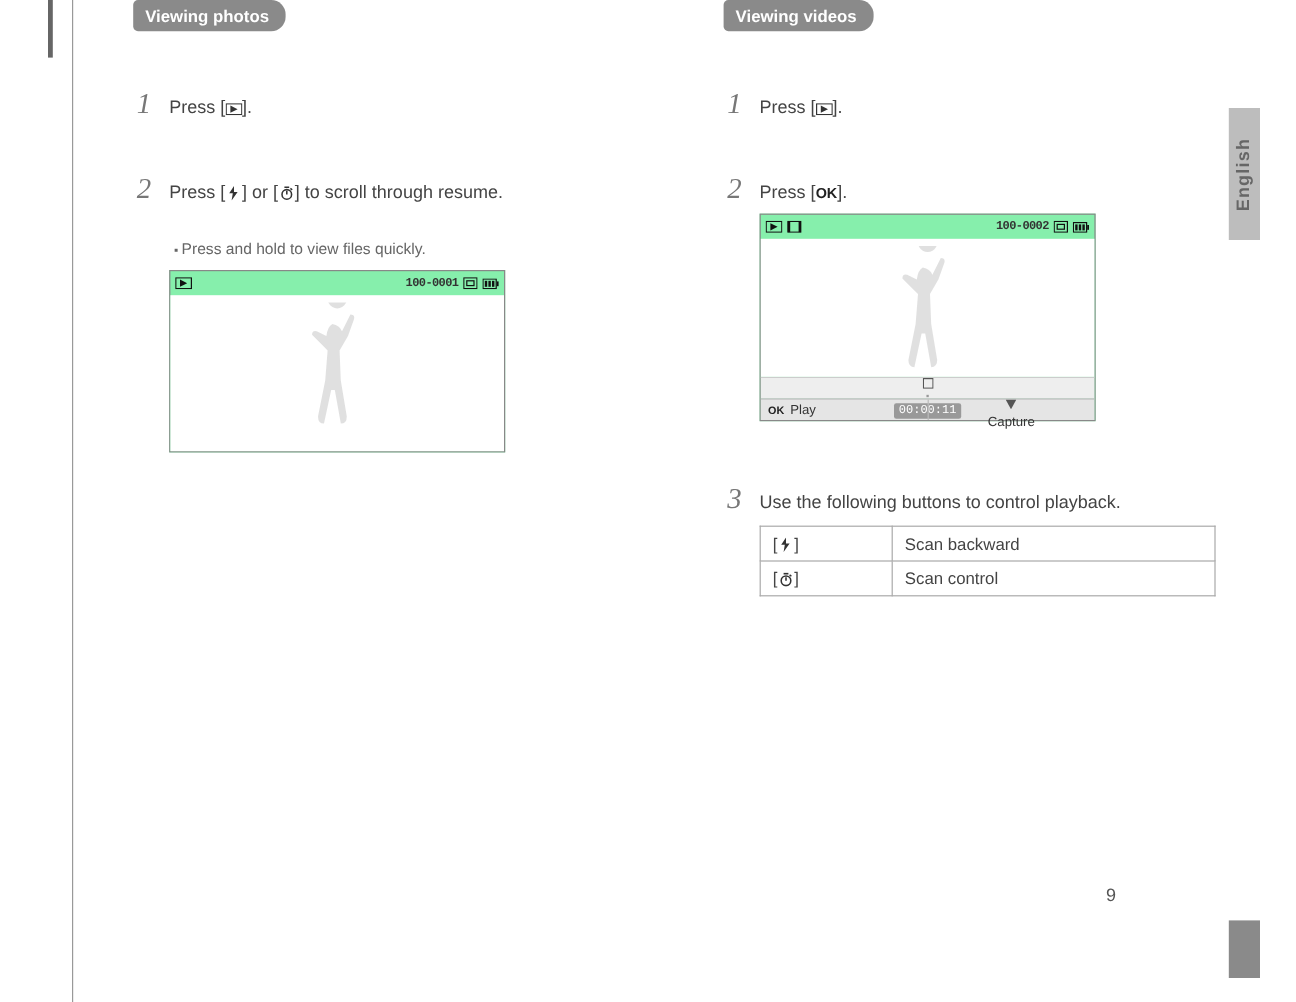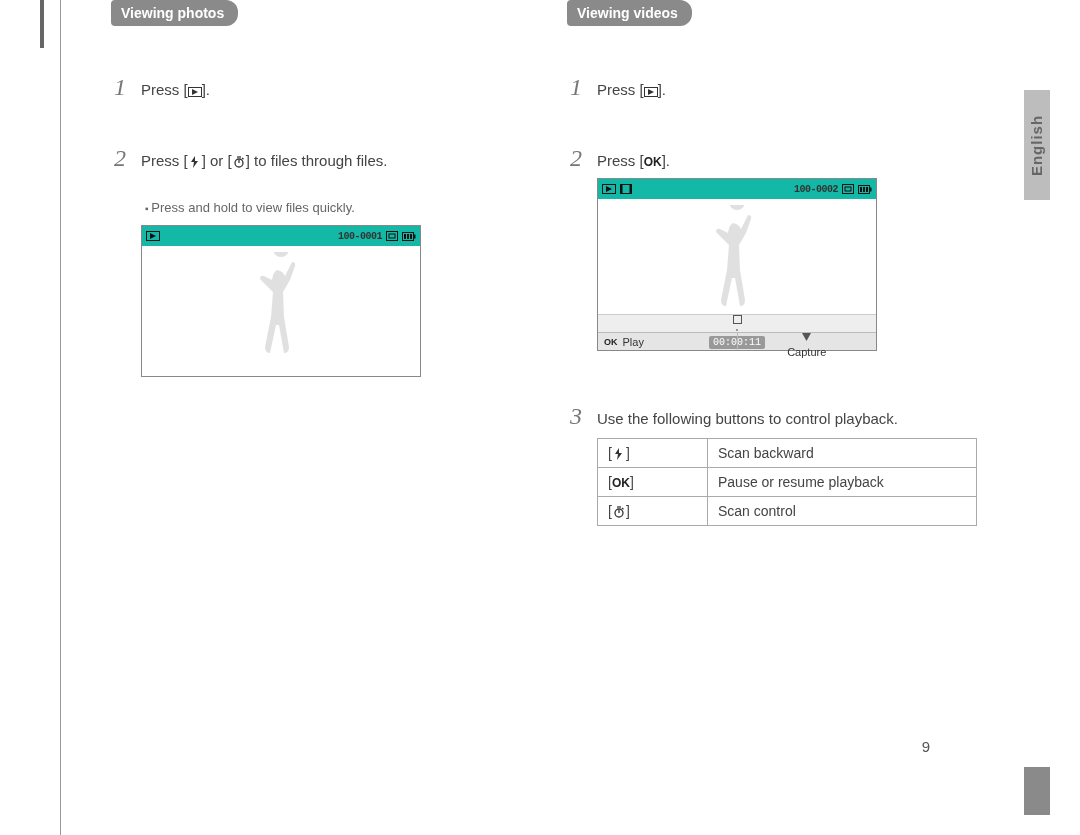--- a/index.html
+++ b/index.html
@@ -30,21 +30,21 @@
   }
   .title {
     font-size: 40px;
     font-weight: 300;
     color: #4a4a4a;
     margin-top: 85px;
     margin-bottom: 30px;
   }
   .columns {
     display: flex;
-    gap: 16px;
+    gap: 52px;
   }
   .col {
     width: 440px;
   }
   .section-tab {
     display: inline-block;
     background: #8a8a8a;
     color: #fff;
     font-size: 14px;
     font-weight: bold;
@@ -85,21 +85,21 @@
     width: 14px;
     height: 12px;
   }
   .ok-label { font-weight: bold; font-size: 12px; color: #222; text-align: right; }
   .screenshot {
     width: 280px;
     border: 1px solid #888;
     margin-left: 30px;
     margin-top: 0;
     margin-bottom: 14px;
-    background: #14b8a6;
+    background: #86efac;
     position: relative;
   }
   .ss-topbar {
     height: 20px;
     display: flex;
     align-items: center;
     justify-content: space-between;
     padding: 0 4px;
     font-family: "Courier New", monospace;
     font-size: 10px;
@@ -255,21 +255,21 @@
               <svg width="9" height="12" viewBox="0 0 9 12">
                 <path d="M5 0 L1 6 L4 6 L3 12 L8 5 L5 5 Z" fill="#333"></path>
               </svg>
             </span><span>] or [</span><span class="icon-inline">
               <svg width="12" height="12" viewBox="0 0 12 12">
                 <circle cx="6" cy="7" r="4" fill="none" stroke="#333" stroke-width="1.3"></circle>
                 <path d="M6 7 L6 4" stroke="#333" stroke-width="1.3"></path>
                 <path d="M4 1 L8 1" stroke="#333" stroke-width="1.3"></path>
                 <path d="M9 2 L10.5 3.2" stroke="#333" stroke-width="1.3"></path>
               </svg>
-            </span><span>] to files through files.</span>
+            </span><span>] to scroll through resume.</span>
         </div>
       </div>
 
       <div class="substep">Press and hold to view files quickly.</div>
 
       <div class="screenshot">
         <div class="ss-topbar">
           <div class="left">
             <span>
                 <svg width="14" height="10" viewBox="0 0 14 10">
@@ -402,24 +402,20 @@
 
       <table class="ctrl-table">
         <tbody>
             <tr>
           <td>[<span class="icon-inline">
                   <svg width="9" height="12" viewBox="0 0 9 12">
                     <path d="M5 0 L1 6 L4 6 L3 12 L8 5 L5 5 Z" fill="#333"></path>
                   </svg>
                 </span>]</td>
           <td>Scan backward</td>
-        </tr>
-        <tr>
-          <td>[<span class="ok-label">OK</span>]</td>
-          <td>Pause or resume playback</td>
         </tr>
         <tr>
           <td>[<span class="icon-inline">
                   <svg width="12" height="12" viewBox="0 0 12 12">
                     <circle cx="6" cy="7" r="4" fill="none" stroke="#333" stroke-width="1.3"></circle>
                     <path d="M6 7 L6 4" stroke="#333" stroke-width="1.3"></path>
                     <path d="M4 1 L8 1" stroke="#333" stroke-width="1.3"></path>
                     <path d="M9 2 L10.5 3.2" stroke="#333" stroke-width="1.3"></path>
                   </svg>
                 </span>]</td>

